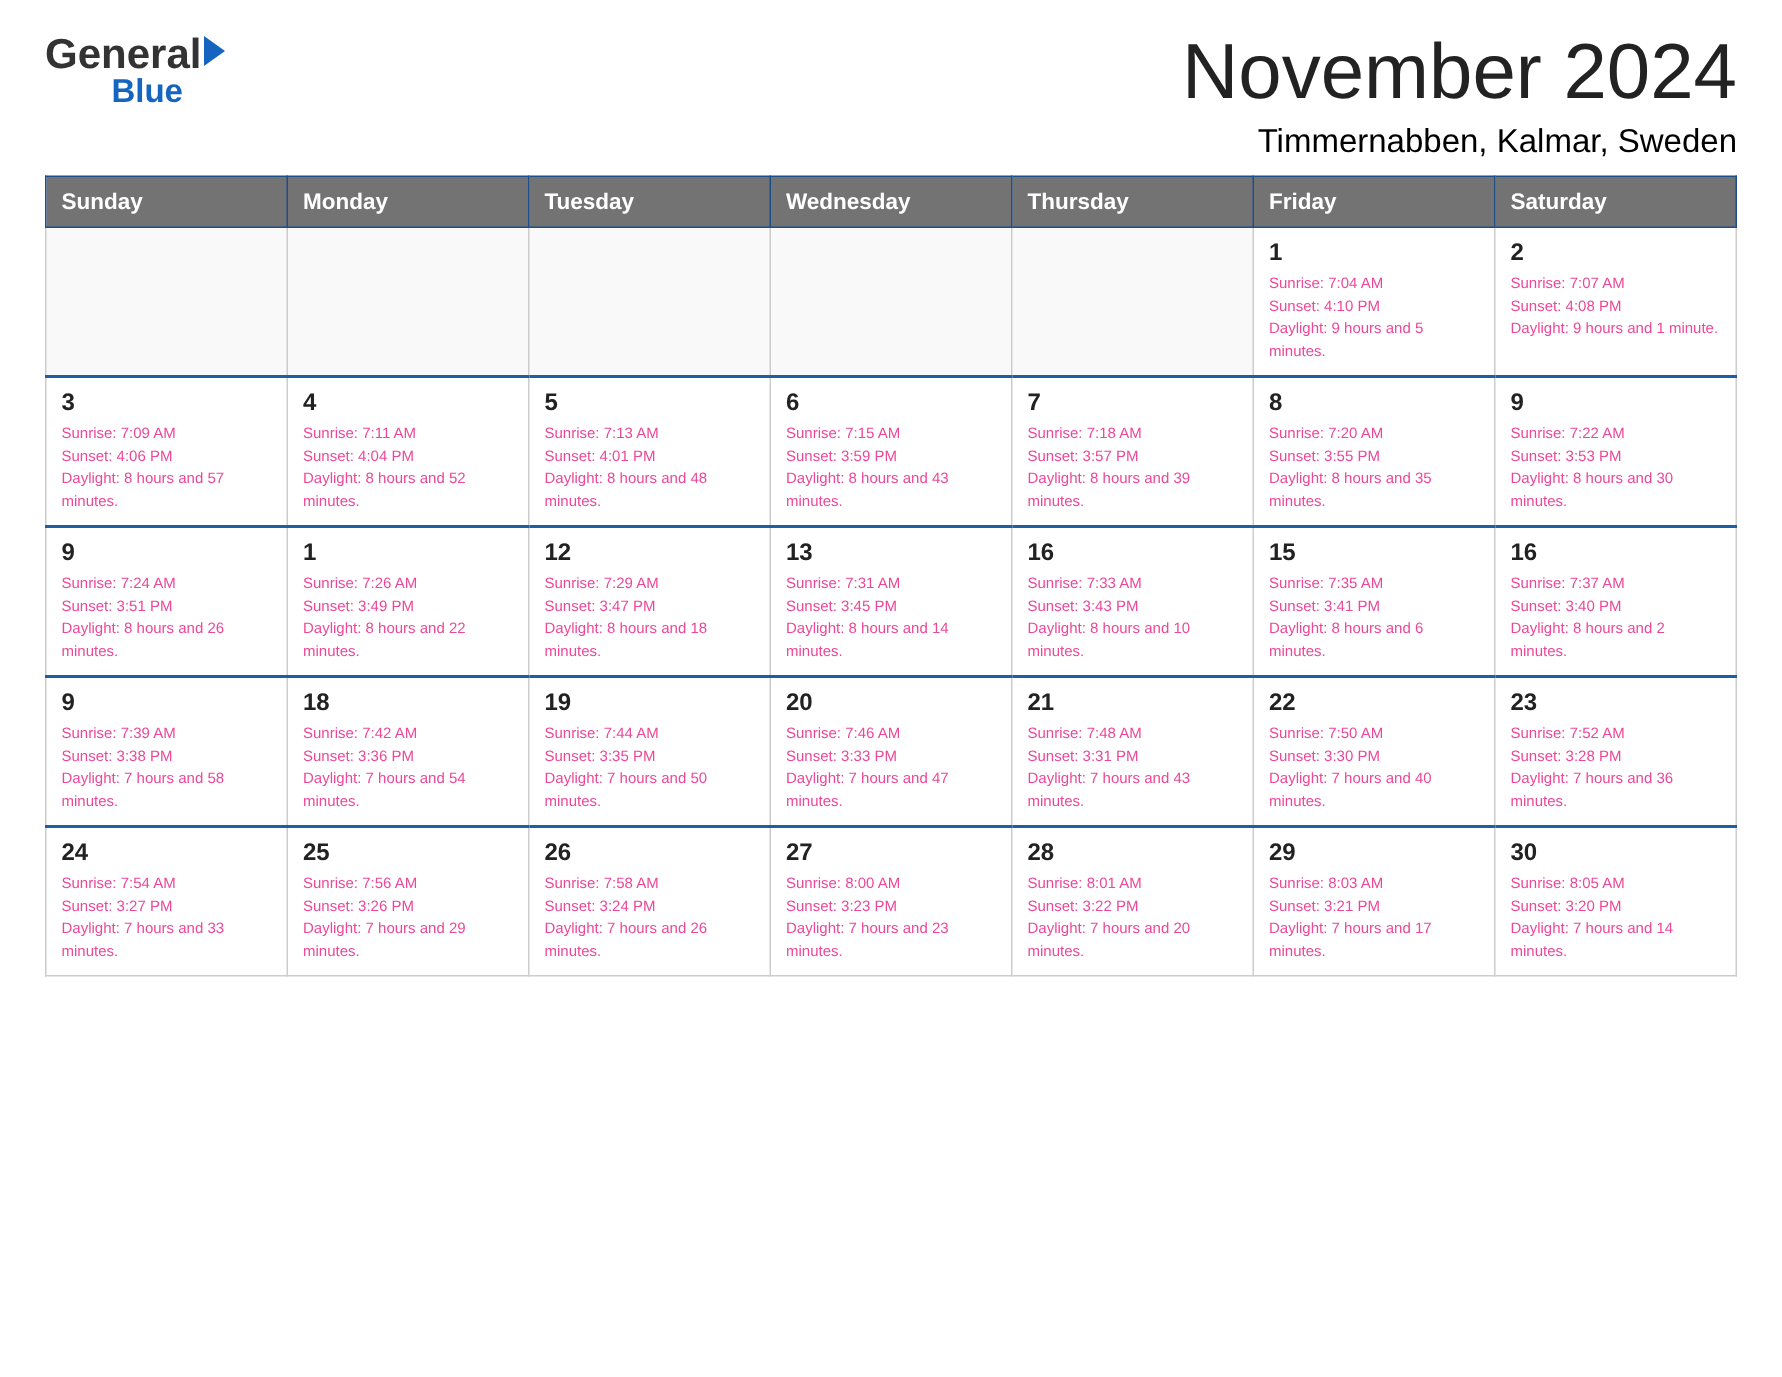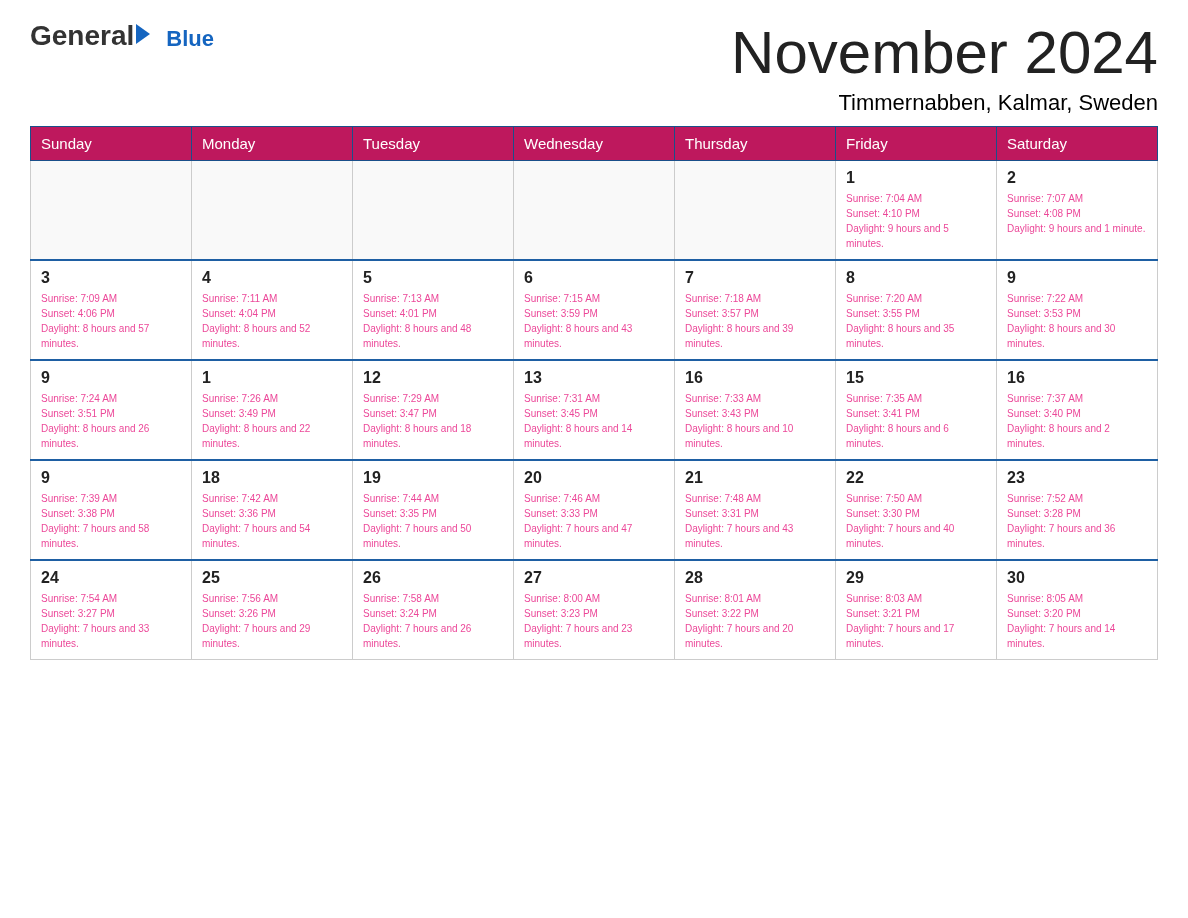--- a/index.html
+++ b/index.html
@@ -11,21 +11,22 @@
       min-height: 918px;
     }
     .header {
       display: flex;
       justify-content: space-between;
       align-items: flex-start;
       margin-bottom: 10px;
     }
     .logo {
       display: flex;
-      align-items: flex-end;
+      flex-direction: column;
+      align-items: center;
     }
     .logo-general {
       font-size: 28px;
       font-weight: bold;
       color: #333;
       display: flex;
       align-items: center;
     }
     .logo-arrow {
       display: inline-block;
@@ -41,42 +42,42 @@
       color: #1565c0;
       font-size: 22px;
       font-weight: bold;
       margin-top: -4px;
       margin-left: 16px;
     }
     .title-section {
       text-align: right;
     }
     .month-title {
-      font-size: 60px;
+      font-size: 52px;
       font-weight: normal;
       color: #222;
       line-height: 1.1;
     }
     .location-title {
       font-size: 22px;
       color: #000000;
       margin-top: 4px;
     }
     .calendar {
       width: 100%;
       border-collapse: collapse;
       margin-top: 10px;
     }
     .calendar th {
-      background-color: #be185d;
+      background-color: #737373;
       color: #fff;
       text-align: left;
       padding: 8px 10px;
       font-size: 15px;
-      font-weight: normal;
+      font-weight: bold;
       border: 1px solid #1a4f8a;
     }
     .calendar td {
       vertical-align: top;
       padding: 8px 10px;
       border: 1px solid #ccc;
       width: 14.28%;
       min-height: 100px;
       font-size: 13px;
       color: #222;

